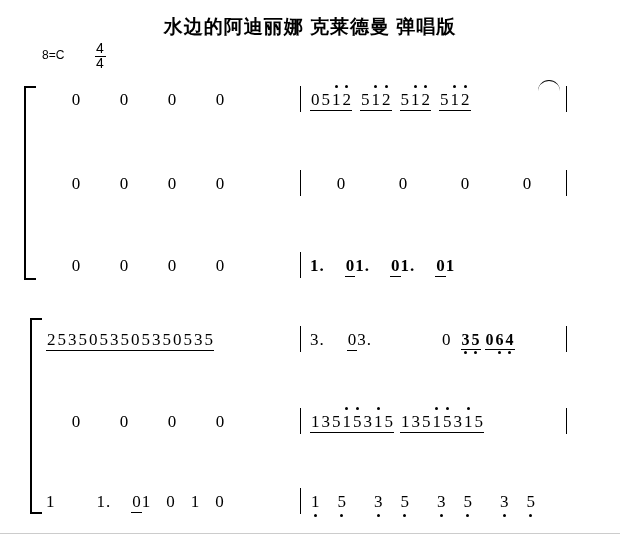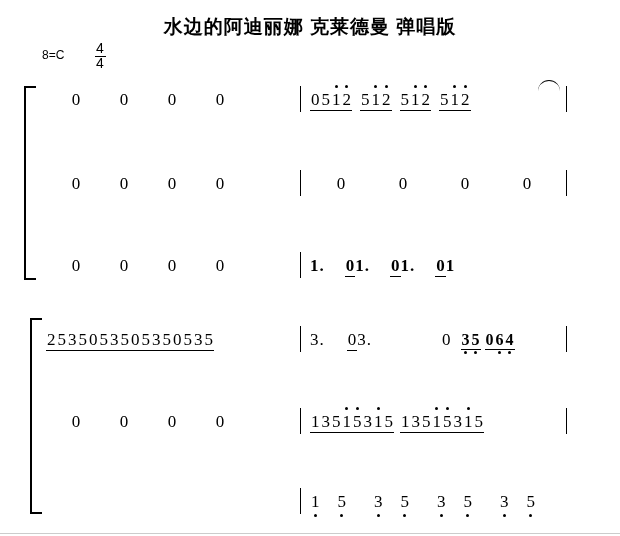--- a/index.html
+++ b/index.html
@@ -195,19 +195,22 @@
 
   <div class="row" style="left:52px; top:412px;">
     <span class="cell" style="width:48px;">0</span><span class="cell" style="width:48px;">0</span><span class="cell" style="width:48px;">0</span><span class="cell" style="width:48px;">0</span>
   </div>
   <div class="barline" style="left:300px; top:408px; height:26px;"></div>
   <div class="row" style="left:310px; top:412px;">
     <span class="beam1"><span class="note">1</span><span class="note">3</span><span class="note">5</span><span class="note up">1</span></span><span class="beam1"><span class="note up">5</span><span class="note">3</span><span class="note up">1</span><span class="note">5</span></span><span class="sp" style="width:6px;"></span><span class="beam1"><span class="note">1</span><span class="note">3</span><span class="note">5</span><span class="note up">1</span></span><span class="beam1"><span class="note up">5</span><span class="note">3</span><span class="note up">1</span><span class="note">5</span></span>
   </div>
   <div class="barline" style="left:566px; top:408px; height:26px;"></div>
 
+  <div class="row" style="left:46px; top:492px;">
+    <span>1</span><span class="sp" style="width:42px;"></span><span class="dotaug">1.</span><span class="sp" style="width:20px;"></span><span class="beam1"><span class="note">0</span></span><span>1</span><span class="sp" style="width:16px;"></span><span>0</span><span class="sp" style="width:16px;"></span><span>1</span><span class="sp" style="width:16px;"></span><span>0</span>
+  </div>
   <div class="barline" style="left:300px; top:488px; height:26px;"></div>
   <div class="row" style="left:310px; top:492px;">
     <span class="note dn">1</span><span class="sp" style="width:16px;"></span><span class="note dn">5</span><span class="sp" style="width:26px;"></span><span class="note dn">3</span><span class="sp" style="width:16px;"></span><span class="note dn">5</span><span class="sp" style="width:26px;"></span><span class="note dn">3</span><span class="sp" style="width:16px;"></span><span class="note dn">5</span><span class="sp" style="width:26px;"></span><span class="note dn">3</span><span class="sp" style="width:16px;"></span><span class="note dn">5</span>
   </div>
 
   <div class="bottomline"></div>
 </div>
 
 </body></html>

